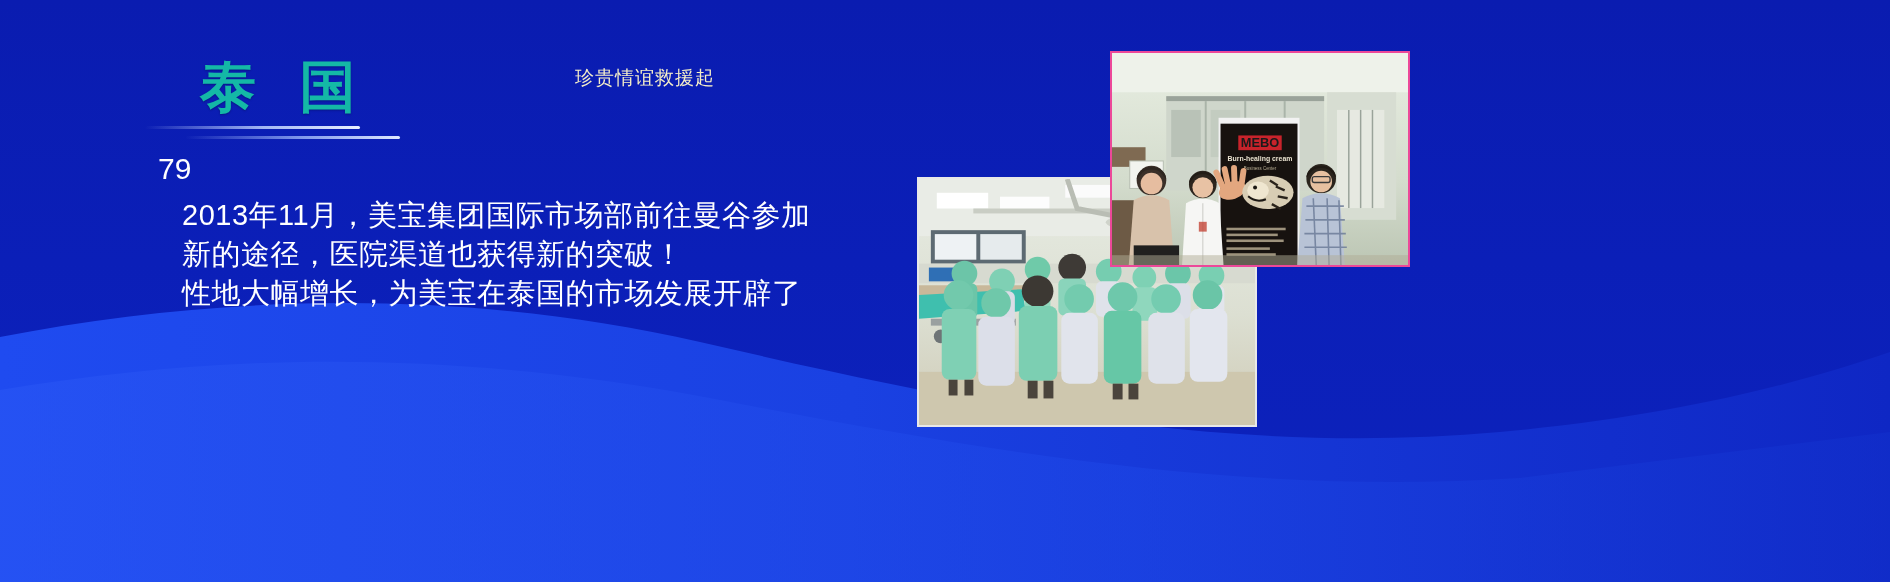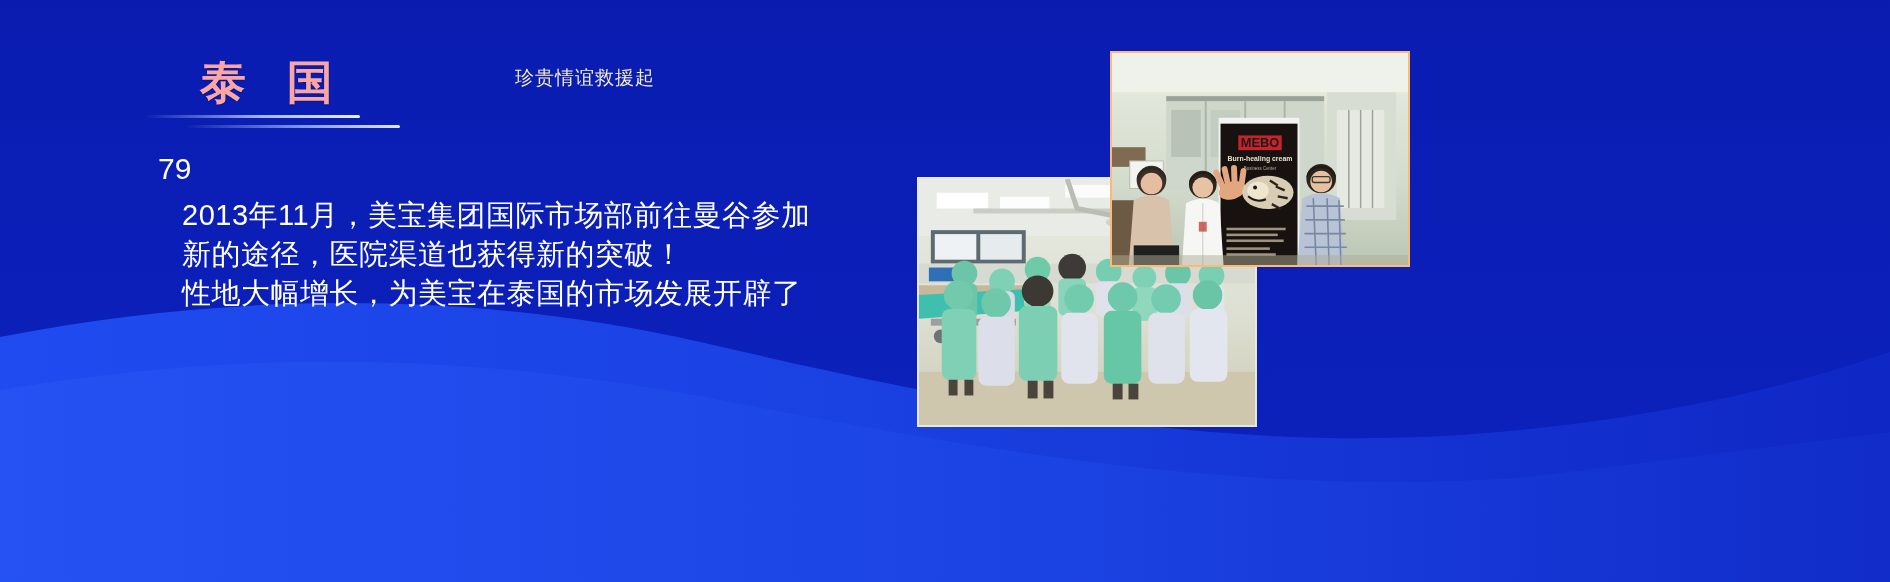--- a/index.html
+++ b/index.html
@@ -12,47 +12,47 @@
   .slide{position:absolute;inset:0;overflow:hidden;}
 
   
   .bg-base{position:absolute;inset:0;
     background:linear-gradient(180deg,#0a1cb0 0%,#0b1fb8 45%,#0d23bd 100%);}
   .bg-wave{position:absolute;left:0;bottom:0;width:1890px;height:300px;}
 
   
   .title-block{position:absolute;left:120px;top:58px;width:420px;}
   .title-main{
-    font-size:46px;font-weight:bold;color:#fca5a5;
+    font-size:56px;font-weight:bold;color:#14b8a6;
     letter-spacing:14px;line-height:1.05;padding-left:80px;
     text-shadow:0 1px 2px rgba(0,0,0,.25);
   }
   .rule{height:3px;margin-top:9px;border-radius:2px;}
   .rule-1{width:215px;margin-left:25px;
     background:linear-gradient(90deg,rgba(255,255,255,0) 0%,rgba(190,210,255,.85) 55%,#e9f1ff 100%);}
   .rule-2{width:215px;margin-left:65px;margin-top:7px;
     background:linear-gradient(90deg,rgba(255,255,255,0) 0%,rgba(170,195,255,.75) 55%,#dfe9ff 100%);}
 
   
   .subtitle{position:absolute;left:455px;top:64px;width:260px;
-    text-align:center;color:#f6efc8;font-size:19px;line-height:1.45;
+    text-align:right;color:#f6efc8;font-size:19px;line-height:1.45;
     letter-spacing:1px;font-weight:normal;}
   .subtitle div{white-space:nowrap;}
 
   
   .num{position:absolute;left:158px;top:152px;color:#ffffff;
     font-size:30px;font-weight:normal;letter-spacing:0px;}
   .body-text{position:absolute;left:158px;top:196px;width:666px;
     color:#ffffff;font-size:29px;line-height:39px;letter-spacing:0.5px;margin-left:24px;}
   .body-text p{margin:0;white-space:nowrap;}
 
   
   .photo{position:absolute;overflow:hidden;background:#2a2a2a;}
   .photo-top{left:1110px;top:51px;width:300px;height:216px;
-    border:2px solid #fdba74;box-sizing:border-box;}
+    border:2px solid #ec4899;box-sizing:border-box;}
   .photo-bot{left:917px;top:177px;width:340px;height:250px;
     border:2px solid #e8e8e8;box-sizing:border-box;}
   .photo svg{display:block;width:100%;height:100%;}
 </style>
 </head>
 <body>
 
 <div class="slide">
 
   <div class="bg-base"></div>

